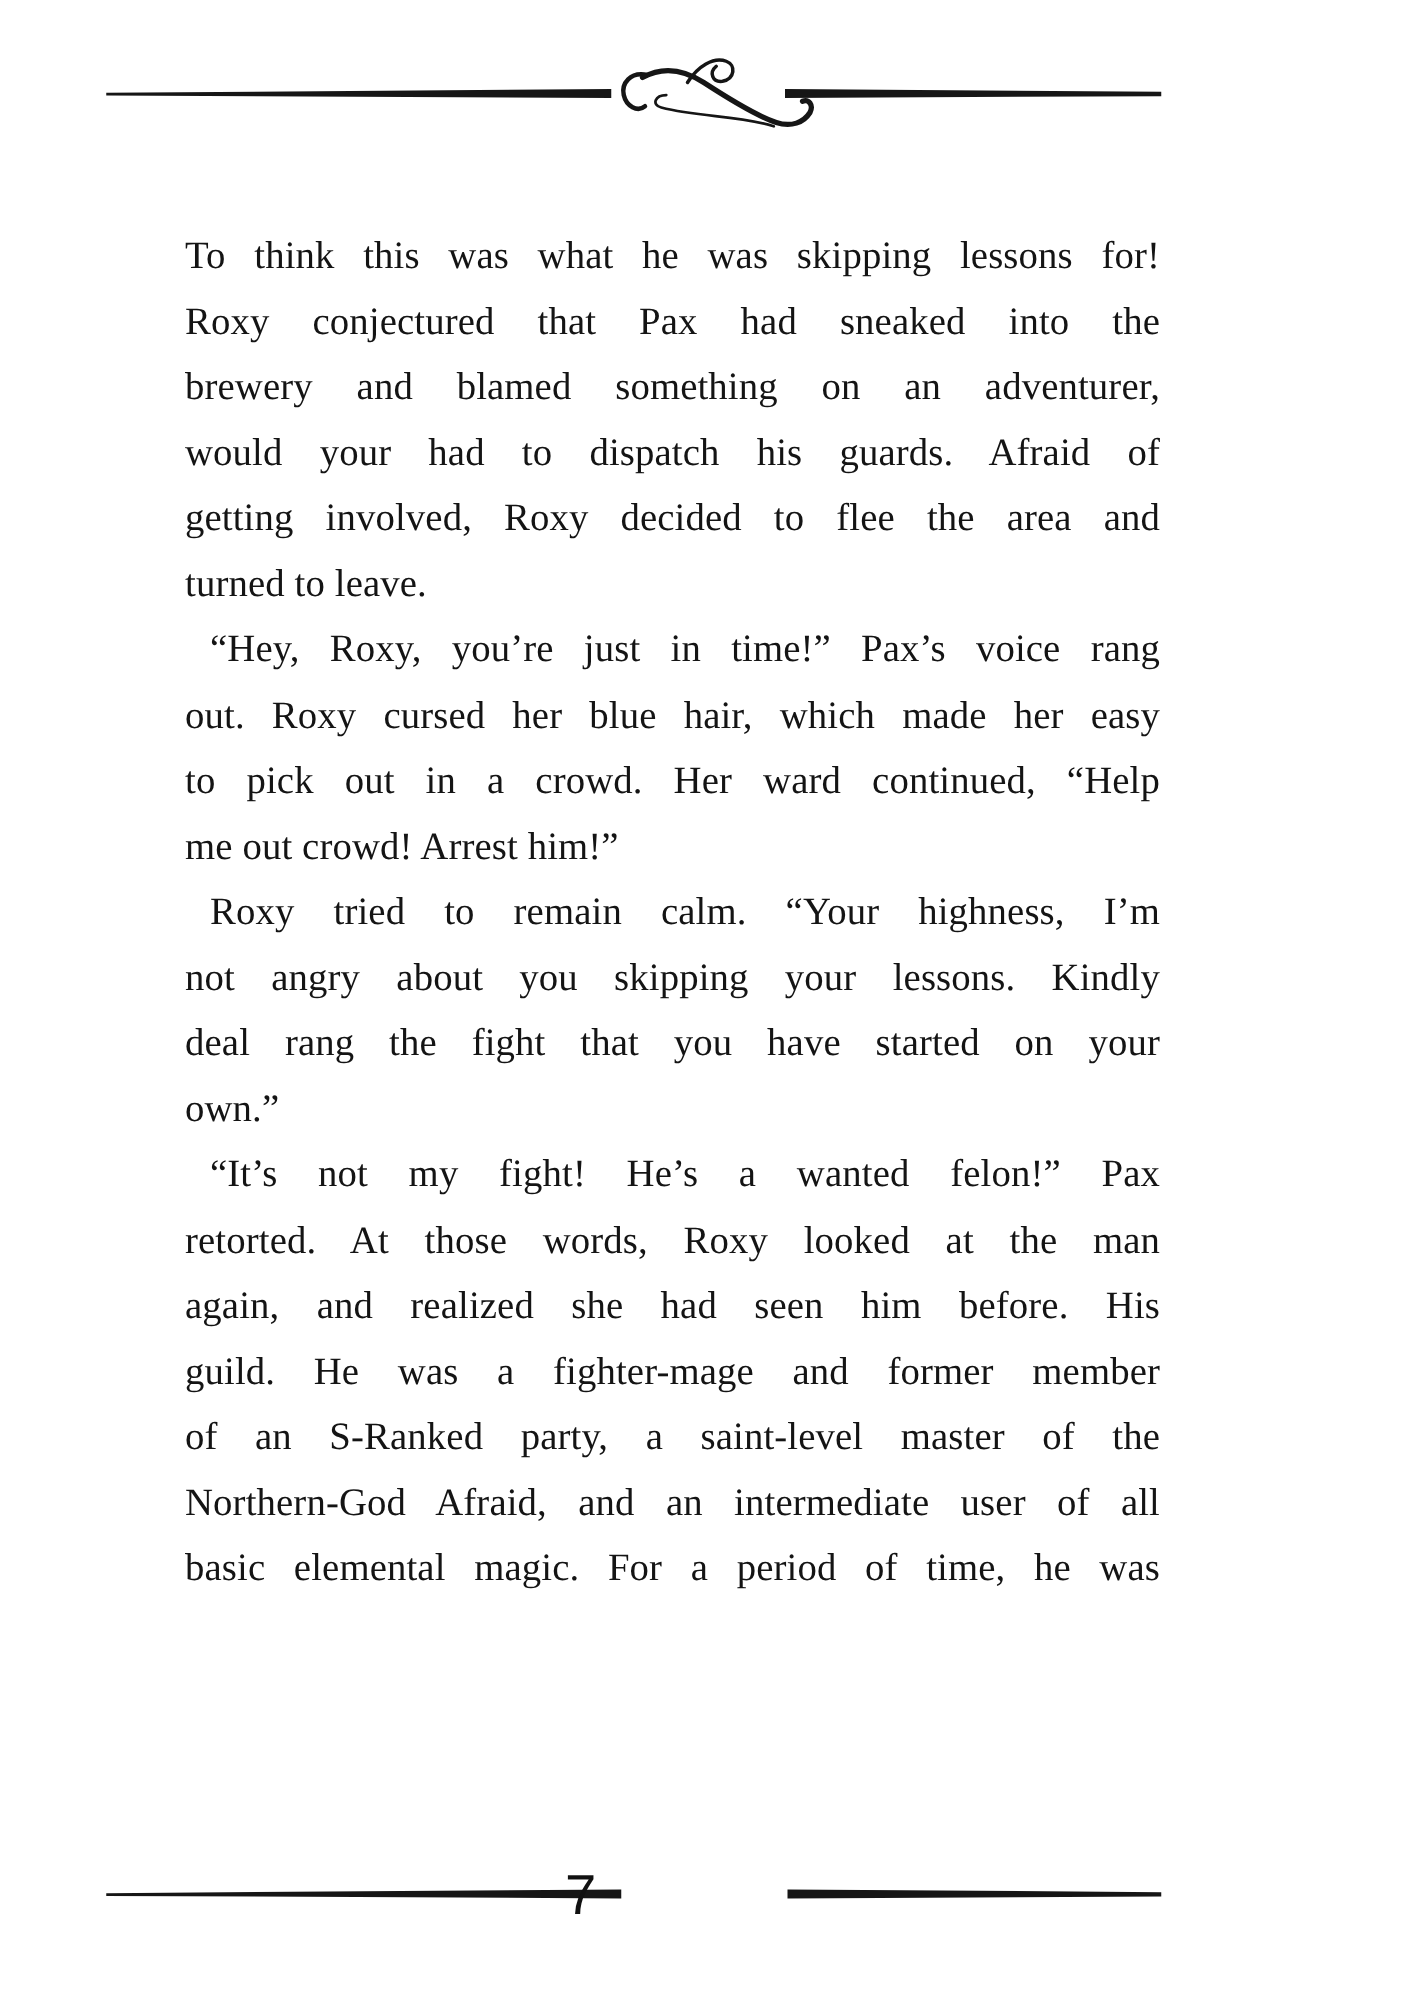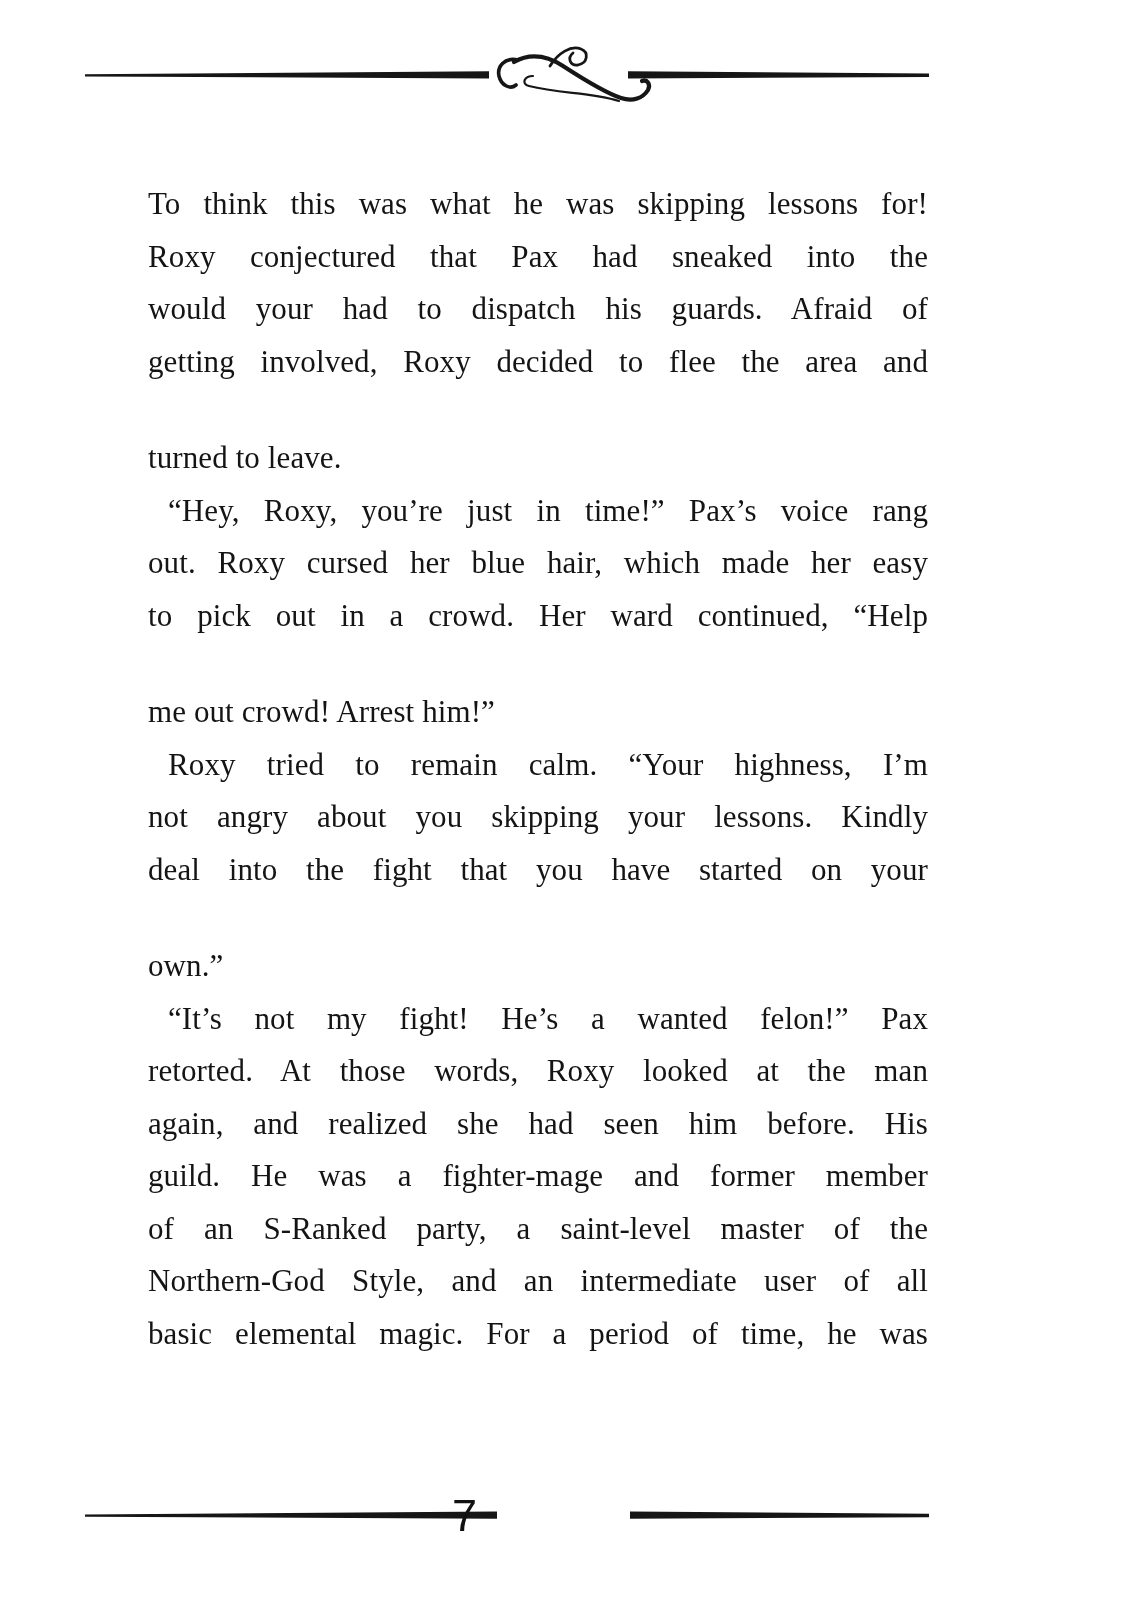--- a/index.html
+++ b/index.html
@@ -33,21 +33,21 @@
     letter-spacing: 0.1px;
   }
   .line {
     text-align: justify;
     text-align-last: justify;
     white-space: normal;
     height: 52.5px;
     overflow: visible;
   }
   .line.indent { text-indent: 20px; }
-  .line.last { text-align-last: left; margin-top: 44px; }
+  .line.last { text-align-last: left; }
   .page-number {
     position: absolute;
     left: 0;
     right: 0;
     top: 1493px;
     text-align: center;
     font-family: "Liberation Sans", sans-serif;
     font-size: 45px;
     line-height: 45px;
     color: #111111;
@@ -72,37 +72,38 @@
       <path class="stroke" stroke-width="3.6" d="M 48 20 C 34 17, 27 27, 29 36 C 31 45, 40 50, 46 45"></path>
       <path class="stroke" stroke-width="4.2" d="M 44 22 C 60 13, 76 15, 93 26 C 113 39, 136 53, 151 58 C 163 62, 173 58, 178 50 C 181 44, 177 39, 172 41"></path>
       <path class="stroke" stroke-width="2.8" d="M 80 26 C 88 13, 101 5, 111 9 C 119 12, 118 23, 108 25 C 100 26, 97 18, 103 13"></path>
       <path class="stroke" stroke-width="2.2" d="M 63 36 C 54 36, 51 44, 59 46 C 90 54, 121 52, 149 61"></path>
     </g>
   </svg>
 
   <div class="text-block">
       <div class="line">To think this was what he was skipping lessons for!</div>
       <div class="line">Roxy conjectured that Pax had sneaked into the</div>
+      <div class="line">brewery and blamed something on an adventurer,</div>
       <div class="line">would your had to dispatch his guards. Afraid of</div>
       <div class="line">getting involved, Roxy decided to flee the area and</div>
       <div class="line last">turned to leave.</div>
       <div class="line indent">“Hey, Roxy, you’re just in time!” Pax’s voice rang</div>
       <div class="line">out. Roxy cursed her blue hair, which made her easy</div>
       <div class="line">to pick out in a crowd. Her ward continued, “Help</div>
       <div class="line last">me out crowd! Arrest him!”</div>
       <div class="line indent">Roxy tried to remain calm. “Your highness, I’m</div>
       <div class="line">not angry about you skipping your lessons. Kindly</div>
-      <div class="line">deal into the fight that you have started on your</div>
+      <div class="line">deal rang the fight that you have started on your</div>
       <div class="line last">own.”</div>
       <div class="line indent">“It’s not my fight! He’s a wanted felon!” Pax</div>
       <div class="line">retorted. At those words, Roxy looked at the man</div>
       <div class="line">again, and realized she had seen him before. His</div>
       <div class="line">guild. He was a fighter-mage and former member</div>
       <div class="line">of an S-Ranked party, a saint-level master of the</div>
-      <div class="line">Northern-God Style, and an intermediate user of all</div>
+      <div class="line">Northern-God Afraid, and an intermediate user of all</div>
       <div class="line">basic elemental magic. For a period of time, he was</div>
     </div>
 
   <svg class="footer-divider" width="1122" height="60" viewBox="0 0 1122 60">
     <polygon points="85,44.5 497,41.5 497,48.7 85,46.7" fill="#161616"></polygon>
     <polygon points="630,41.5 1037,44.5 1037,46.7 630,48.7" fill="#161616"></polygon>
   </svg>
   <div class="page-number">7</div>
 
 </div>

